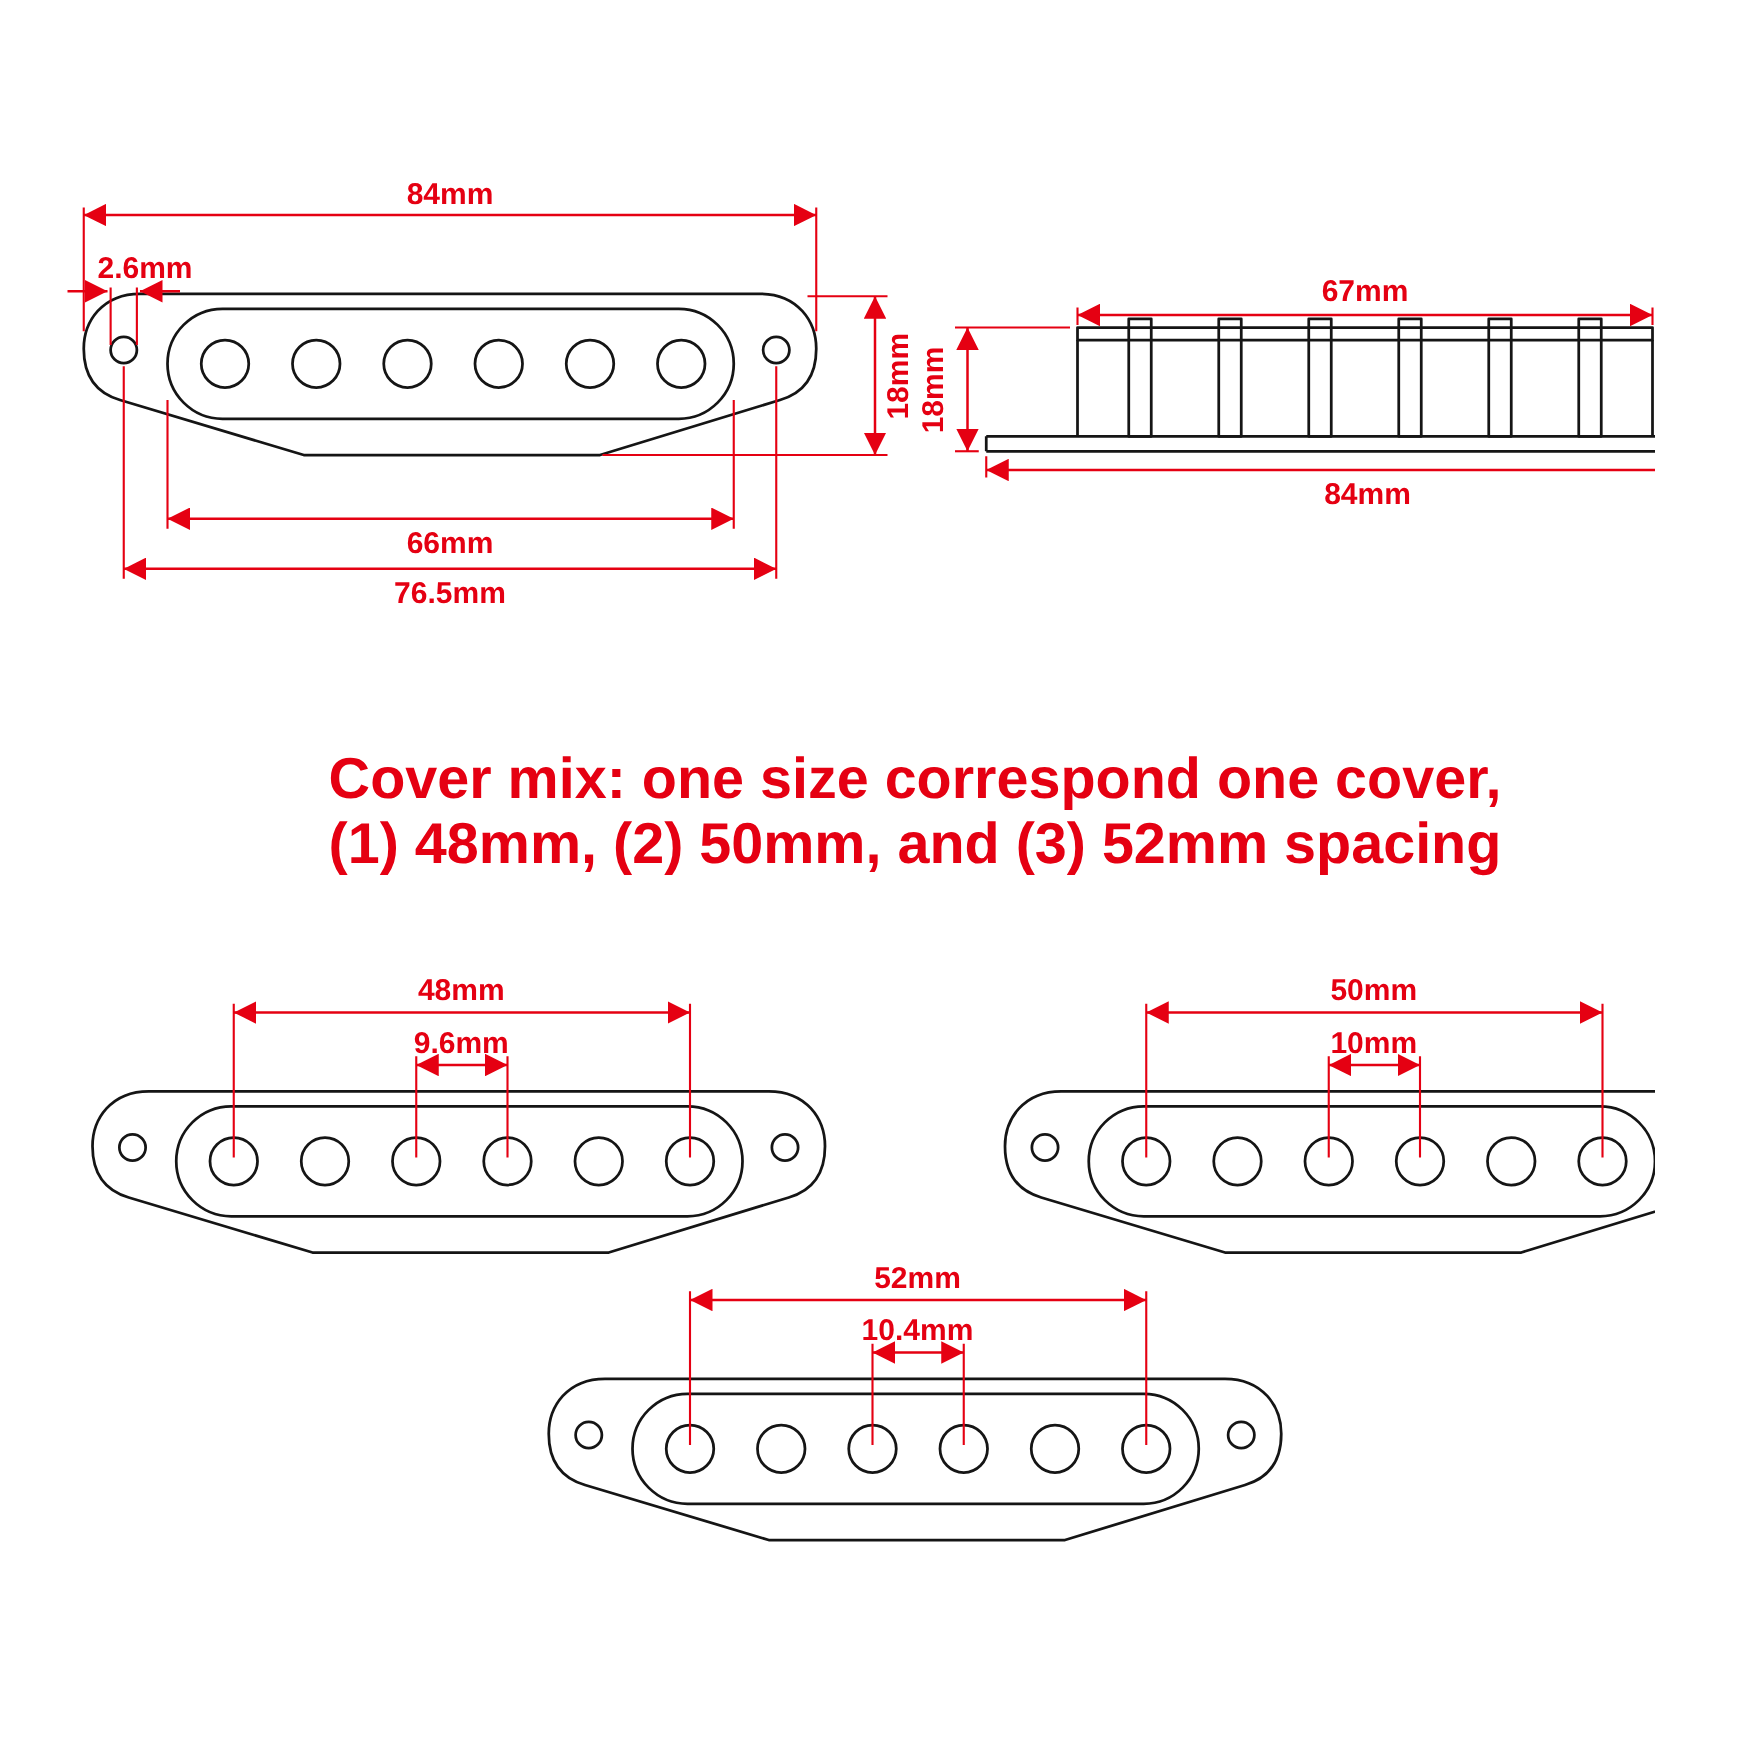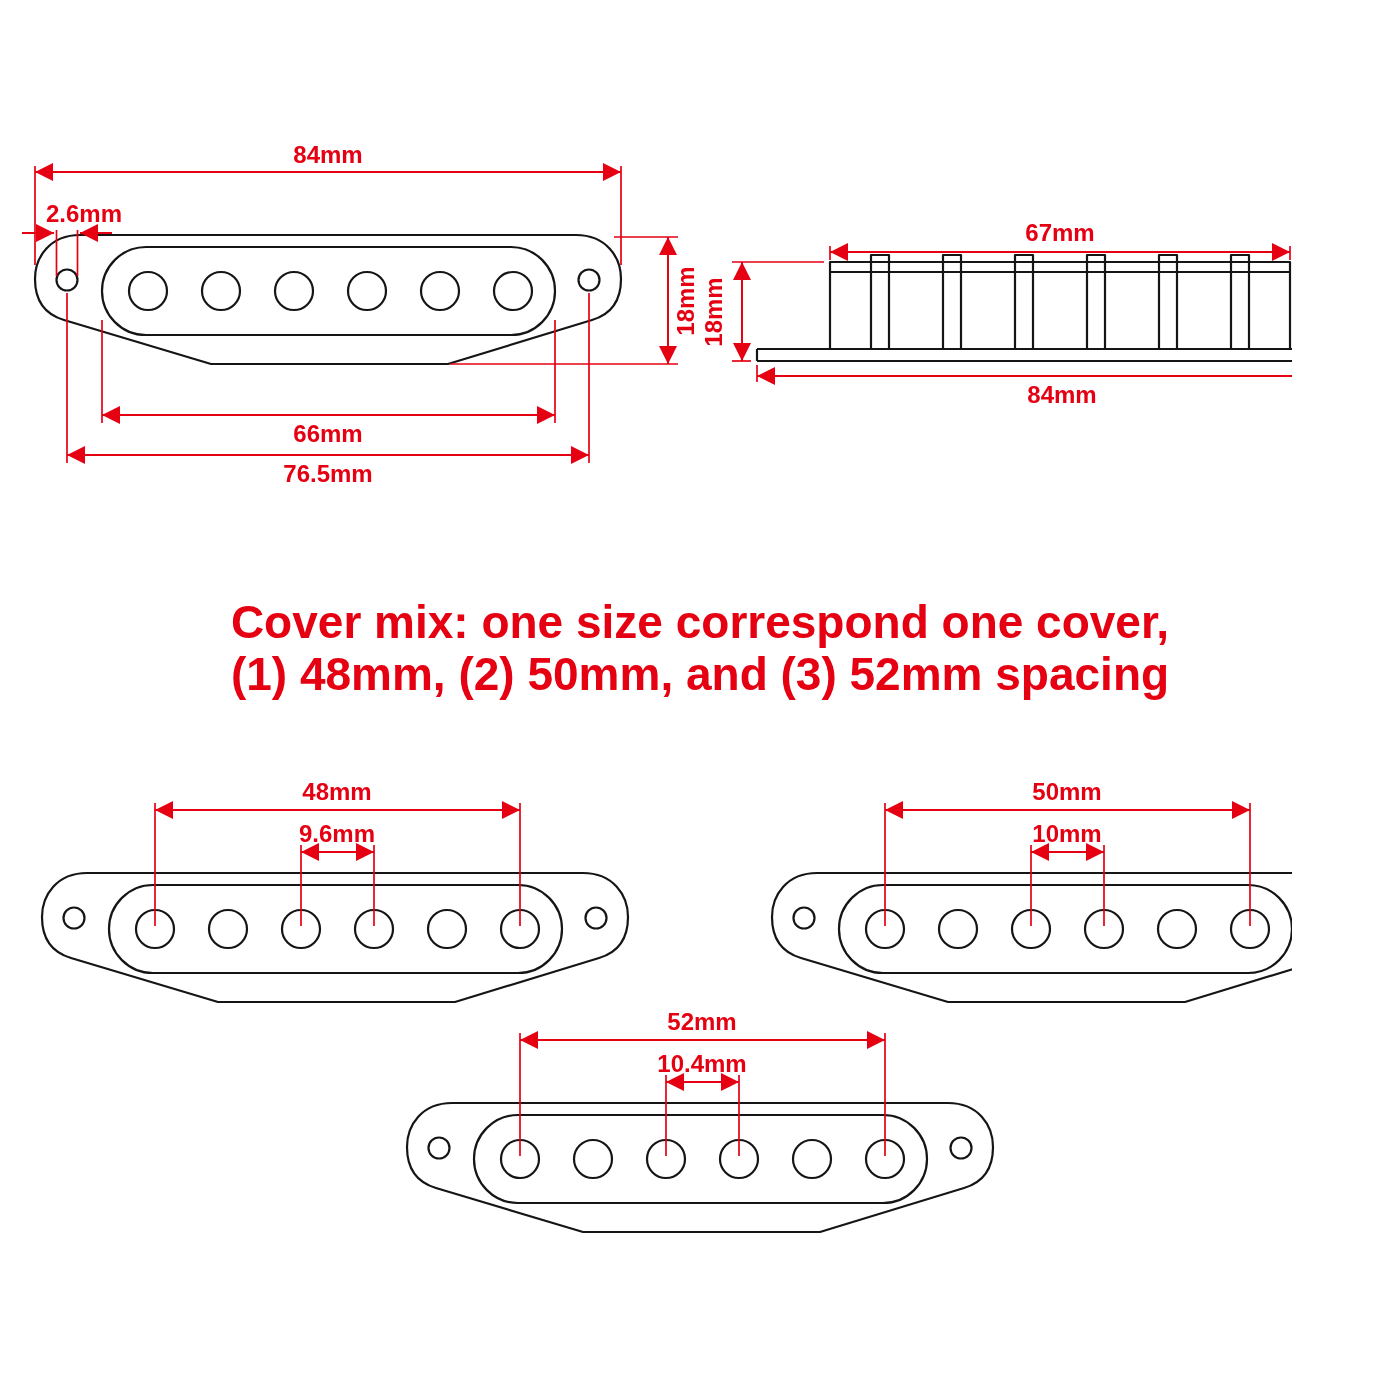--- a/index.html
+++ b/index.html
@@ -1,18 +1,18 @@
 <!DOCTYPE html>
 <html style="--dim: #e50012; --line: #151515; --bg: #ffffff;"><head>
 <meta charset="utf-8">
 <style>
   :root { --dim:#e50012; --line:#151515; --bg:#ffffff; }
   html,body { margin:0; padding:0; }
   body { background:var(--bg); }
-  .canvas { position:relative; width:1292px; height:1400px; background:var(--bg); overflow:hidden; }
+  .canvas { position:relative; width:1292px; height:1400px; background:var(--bg); overflow:hidden;margin-left:32px; }
   svg { display:block; }
   .shape { fill:none; stroke:var(--line); stroke-width:2.2; stroke-linejoin:round; }
   .dim  { stroke:var(--dim); stroke-width:2; fill:none; }
   .ext  { stroke:var(--dim); stroke-width:1.7; fill:none; }
   .dim-text { fill:var(--dim); font-family:"Liberation Sans",sans-serif; font-size:24px; font-weight:bold; text-anchor:middle; }
   .heading-text { fill:var(--dim); font-family:"Liberation Sans",sans-serif; font-size:46px; font-weight:bold; text-anchor:middle; }
   .arrowhead { fill:var(--dim); stroke:none; }
 </style>
 </head>
 <body>

